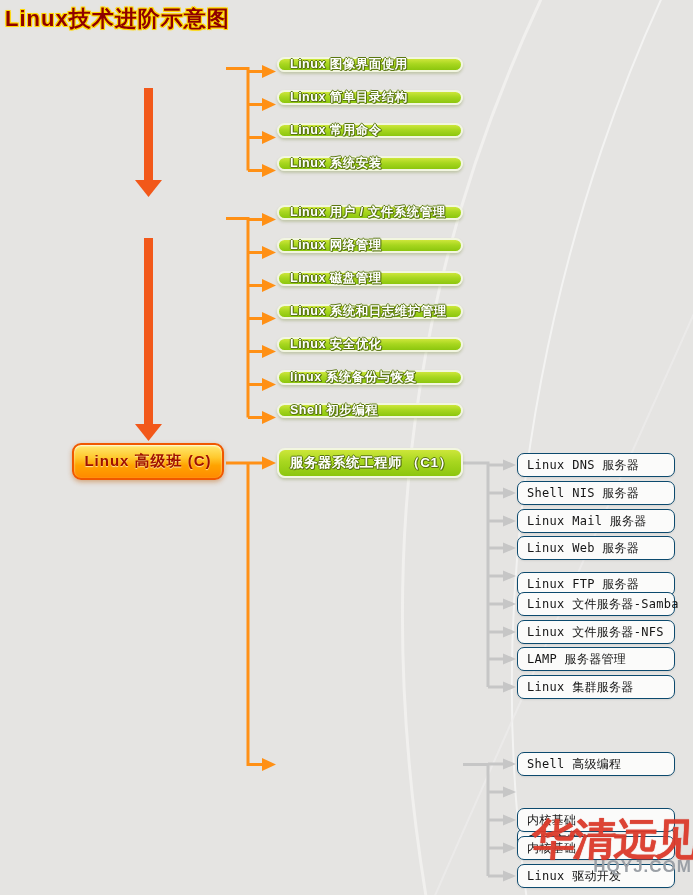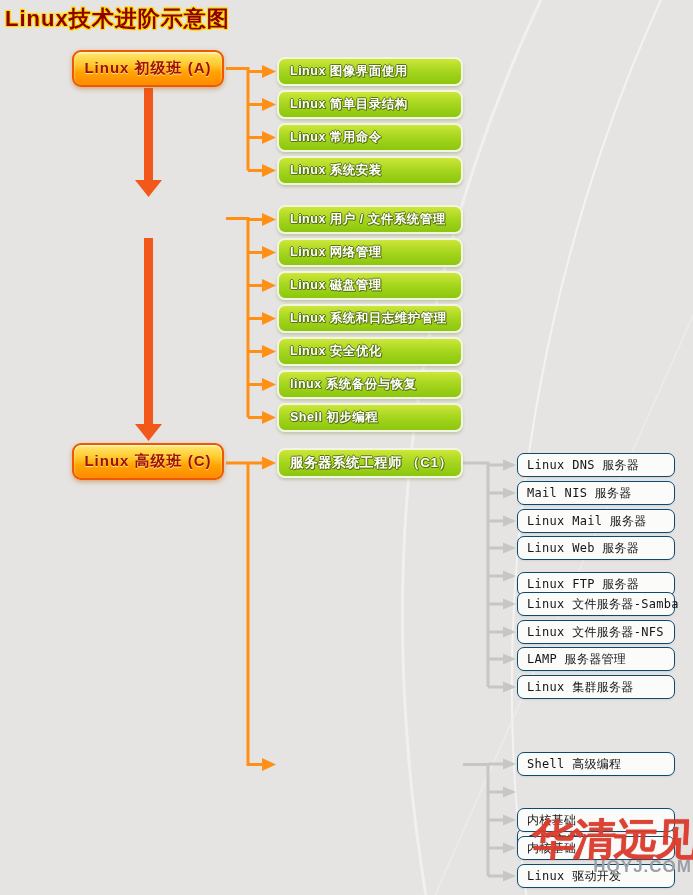--- a/index.html
+++ b/index.html
@@ -21,21 +21,21 @@
     position:absolute;width:152px;height:37px;box-sizing:border-box;
     display:flex;align-items:center;justify-content:center;
     background:linear-gradient(180deg,#ffe970 0%,#ffc92e 38%,#ffa300 62%,#ff8a00 100%);
     border:2px solid #f05800;border-radius:9px;
     color:#a01000;font-weight:bold;font-size:15px;letter-spacing:1px;
     text-shadow:0 1px 1px rgba(255,240,170,.9);
     box-shadow:0 2px 5px rgba(190,90,0,.45), inset 0 1px 2px rgba(255,255,255,.85);
   }
 
   .course-box{
-    position:absolute;left:277px;width:186px;height:29px;box-sizing:border-box;
+    position:absolute;left:277px;width:186px;height:15px;box-sizing:border-box;
     display:flex;align-items:center;
     padding-left:11px;
     background:linear-gradient(180deg,#cde63a 0%,#a8d71f 45%,#8cc60e 100%);
     border:2px solid #f2f6e0;border-radius:8px;
     color:#ffffff;font-weight:bold;font-size:12.5px;letter-spacing:.5px;
     text-shadow:1px 0 0 #5a7710,-1px 0 0 #5a7710,0 1px 0 #5a7710,0 -1px 0 #5a7710,1px 1px 0 #5a7710;
     box-shadow:0 2px 3px rgba(110,130,40,.3);
     white-space:nowrap;
   }
   .course-box.big{font-size:13.5px;}
@@ -156,40 +156,39 @@
         <polygon points="503,814.5 503,825.5 516,820" stroke="none"></polygon>
       <path d="M488,848 H504" fill="none"></path>
         <polygon points="503,842.5 503,853.5 516,848" stroke="none"></polygon>
       <path d="M488,876 H504" fill="none"></path>
         <polygon points="503,870.5 503,881.5 516,876" stroke="none"></polygon>
     </g>
   </svg>
 
   <div class="page-title">Linux技术进阶示意图</div>
 
-  <div class="stage-box" style="left:72px;top:50px;">Linux 初级班 (A)</div>
   <div class="stage-box" style="left:72px;top:443px;">Linux 高级班 (C)</div>
 
   <div class="course-box" style="top:57px;">Linux 图像界面使用</div>
   <div class="course-box" style="top:90px;">Linux 简单目录结构</div>
   <div class="course-box" style="top:123px;">Linux 常用命令</div>
   <div class="course-box" style="top:156px;">Linux 系统安装</div>
 
   <div class="course-box" style="top:205px;">Linux 用户 / 文件系统管理</div>
   <div class="course-box" style="top:238px;">Linux 网络管理</div>
   <div class="course-box" style="top:271px;">Linux 磁盘管理</div>
   <div class="course-box" style="top:304px;">Linux 系统和日志维护管理</div>
   <div class="course-box" style="top:337px;">Linux 安全优化</div>
   <div class="course-box" style="top:370px;">linux 系统备份与恢复</div>
   <div class="course-box" style="top:403px;">Shell 初步编程</div>
 
   <div class="course-box big" style="top:448px;height:30px;">服务器系统工程师 （C1）</div>
 
   <div class="topic-box" style="top:453px;">Linux DNS 服务器</div>
-  <div class="topic-box" style="top:481px;">Mail NIS 服务器</div>
+  <div class="topic-box" style="top:481px;">Shell NIS 服务器</div>
   <div class="topic-box" style="top:509px;">Linux Mail 服务器</div>
   <div class="topic-box" style="top:536px;">Linux Web 服务器</div>
   <div class="topic-box" style="top:572px;">Linux FTP 服务器</div>
   <div class="topic-box" style="top:592px;">Linux 文件服务器-Samba</div>
   <div class="topic-box" style="top:620px;">Linux 文件服务器-NFS</div>
   <div class="topic-box" style="top:647px;">LAMP 服务器管理</div>
   <div class="topic-box" style="top:675px;">Linux 集群服务器</div>
 
   <div class="topic-box" style="top:752px;">Shell 高级编程</div>
   <div class="topic-box" style="top:780px;margin-top:48px;">C 语言开发</div>

